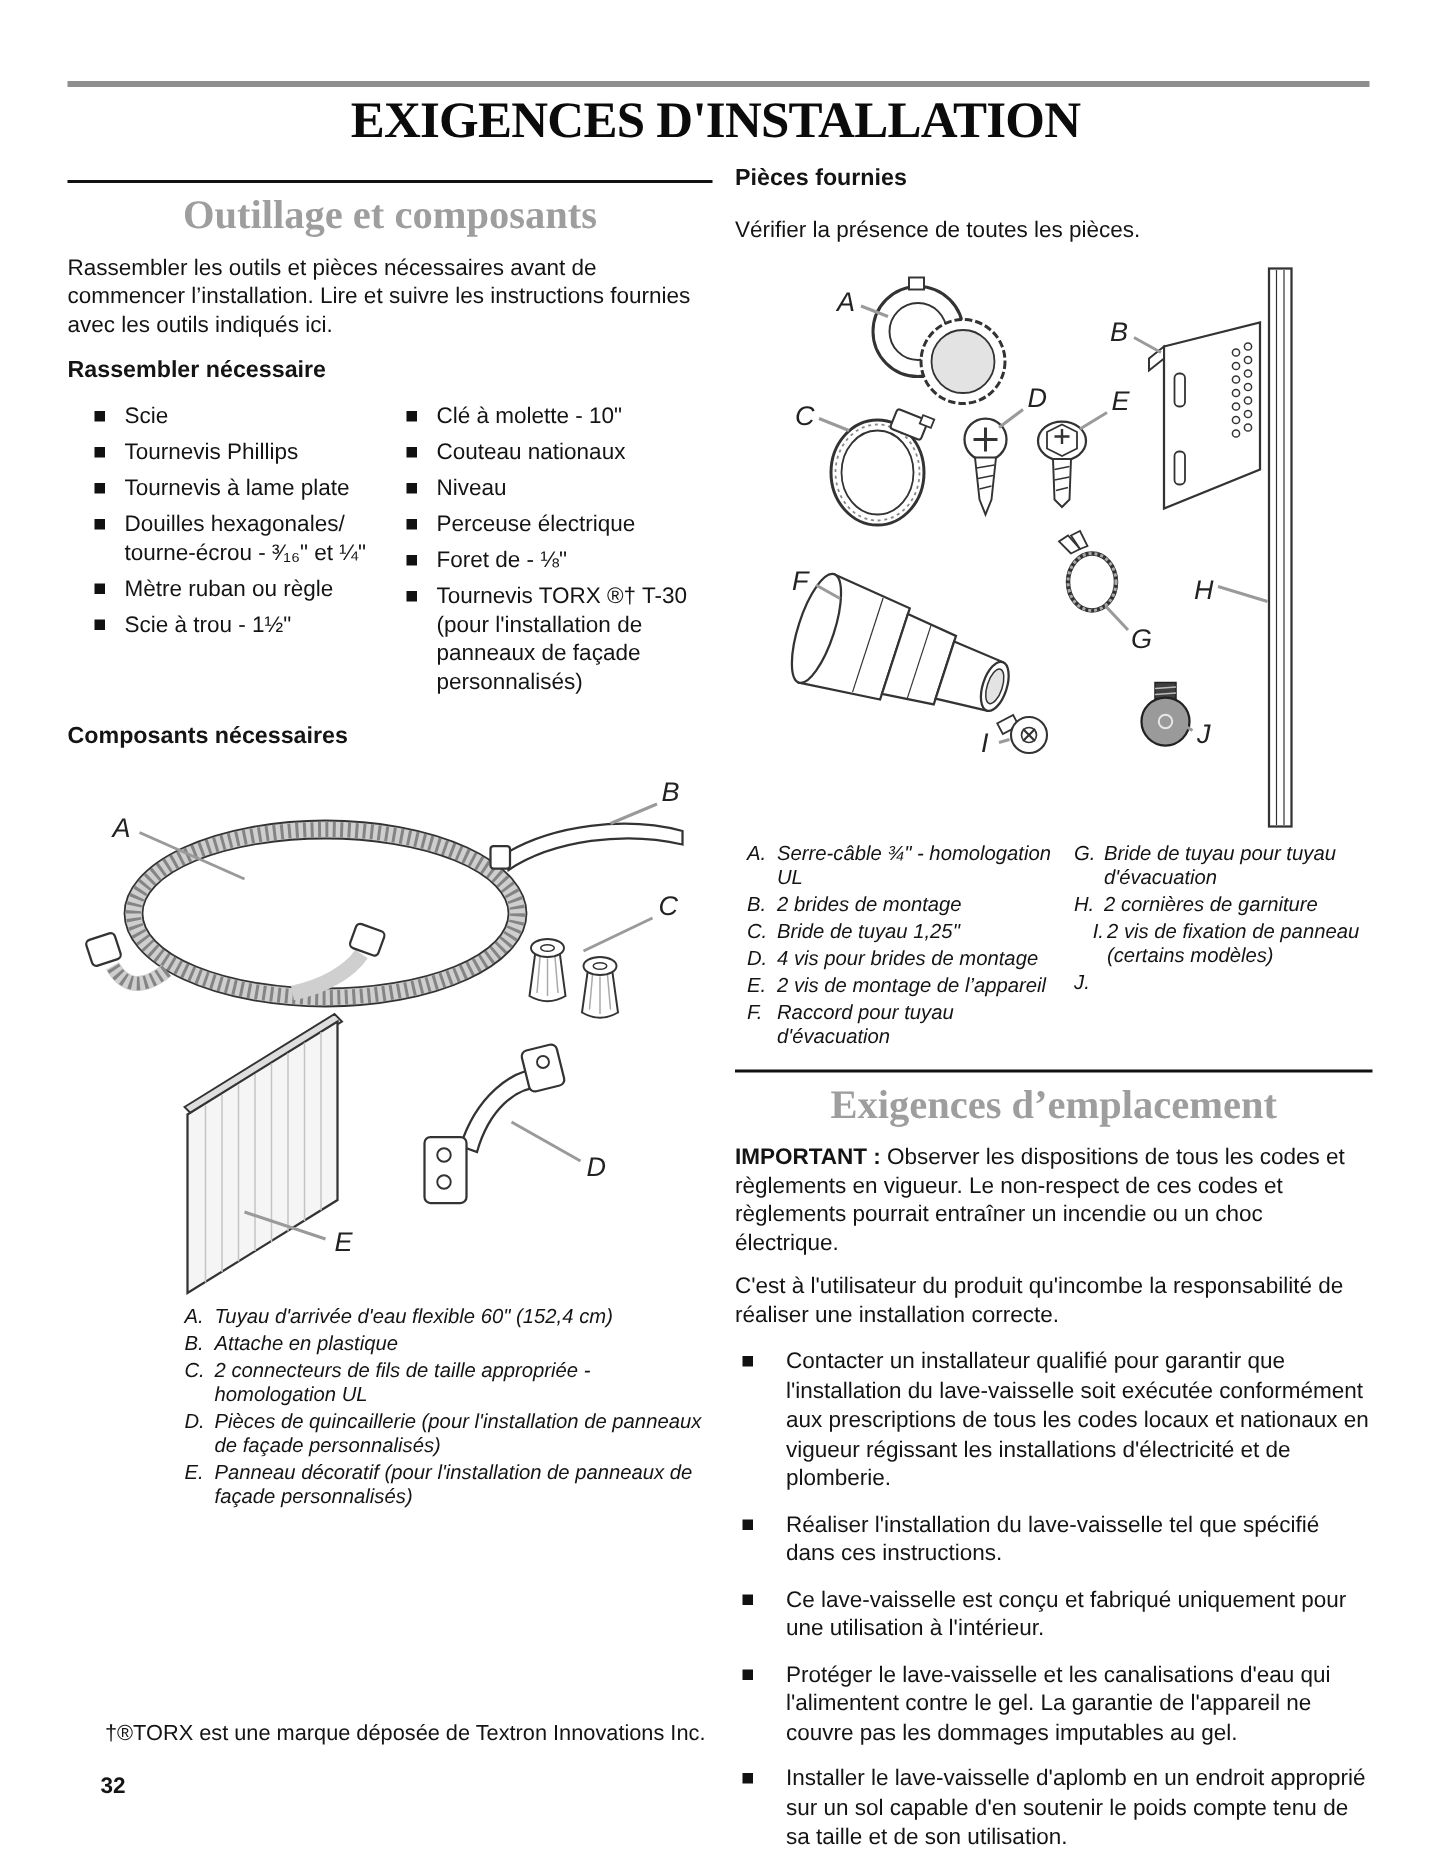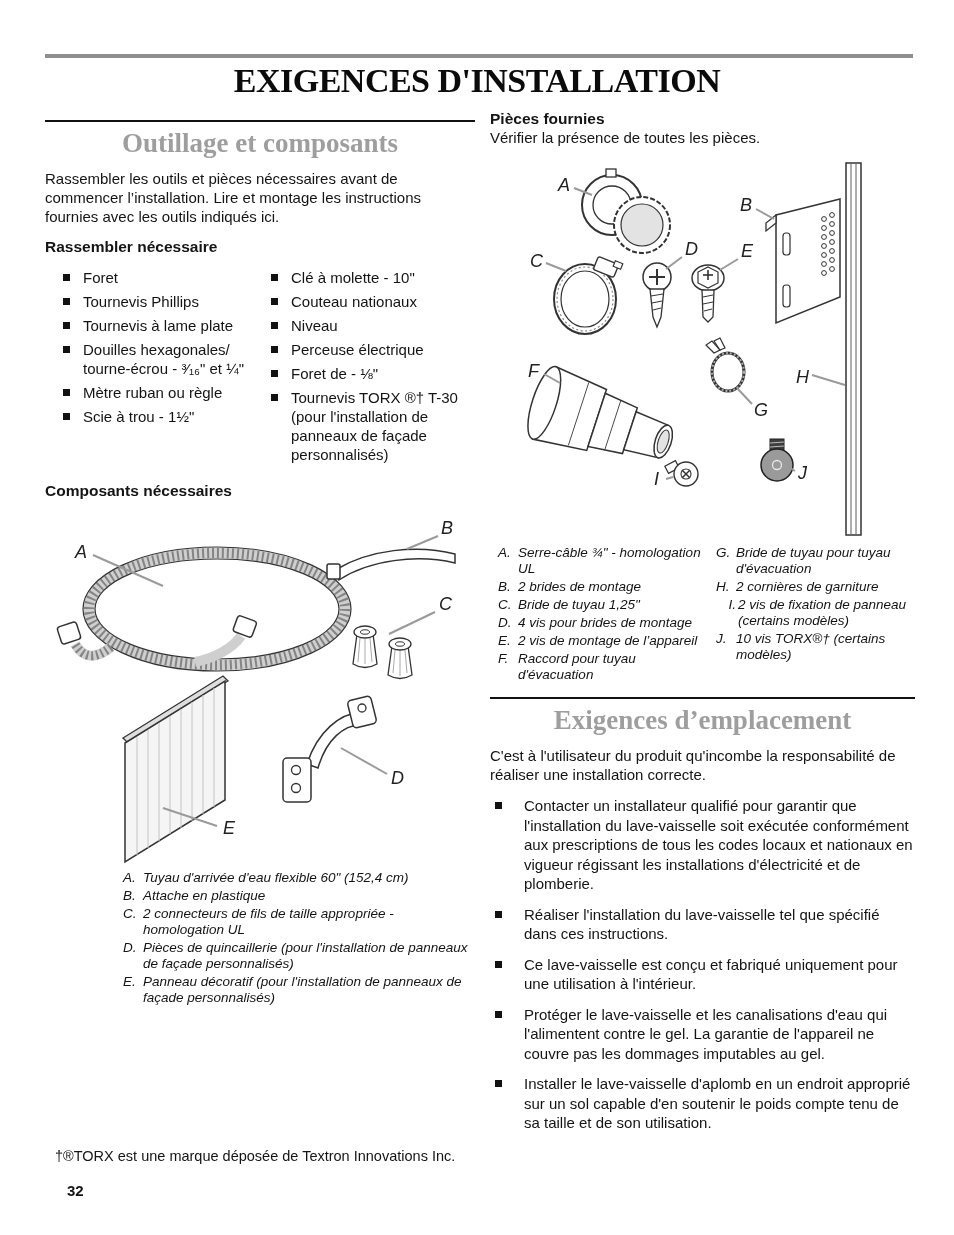--- a/index.html
+++ b/index.html
@@ -29,46 +29,46 @@
   .cap .cl{flex:0 0 20px;}
   .cap .ct{flex:1;}
   .pcap{display:grid;grid-template-columns:212px 1fr;column-gap:6px;margin:0 0 0 8px;
         font-size:13.5px;font-style:italic;line-height:16px;}
   .pcap .blcol{display:flex;flex-direction:column;gap:2px;}
   .rule-black{border:none;border-top:2px solid #111;margin:14px 0 6px;}
   .loc-bullets{display:flex;flex-direction:column;gap:11px;margin-top:12px;}
   .lbitem{display:flex;font-size:15px;line-height:19.5px;}
   .lbitem .sq{margin:6px 22px 0 5px;}
   .imp-label{font-weight:bold;}
-  .footnote{position:absolute;left:55px;top:1148px;font-size:14.5px;}
+  .footnote{position:absolute;left:70px;top:1148px;font-size:14.5px;}
   .page-num{position:absolute;left:67px;top:1182px;font-size:15px;font-weight:bold;}
   .fig-label{font-family:"Liberation Sans",sans-serif;font-style:italic;font-size:18px;fill:#222;}
   .leader{stroke:var(--leader-gray,#9a9a9a);stroke-width:2;fill:none;}
   .ink{stroke:#333;fill:#fff;}
   .ink-thin{stroke:#333;fill:none;}
 </style>
 </head>
 <body style="--heading-gray: #9e9e9e; --rule-gray: #8f8f8f; --leader-gray: #9a9a9a;">
 
 <div class="page">
 
   <div class="top-rule"></div>
   <div class="doc-title">EXIGENCES D'INSTALLATION</div>
 
   <div class="col-left">
     <hr class="col-rule">
     <div class="gray-heading">Outillage et composants</div>
-    <p class="body-p">Rassembler les outils et pièces nécessaires avant de commencer l’installation. Lire et montage les instructions fournies avec les outils indiqués ici.</p>
+    <p class="body-p">Rassembler les outils et pièces nécessaires avant de commencer l’installation. Lire et suivre les instructions fournies avec les outils indiqués ici.</p>
     <div class="sub-heading">Rassembler nécessaire</div>
 
     <div class="tools-grid">
       <div class="blist">
         <div class="bitem">
             <span class="sq"></span>
-            <span>Foret</span>
+            <span>Scie</span>
           </div>
         <div class="bitem">
             <span class="sq"></span>
             <span>Tournevis Phillips</span>
           </div>
         <div class="bitem">
             <span class="sq"></span>
             <span>Tournevis à lame plate</span>
           </div>
         <div class="bitem">
@@ -201,21 +201,21 @@
           <span class="ct">Pièces de quincaillerie (pour l'installation de panneaux de façade personnalisés)</span>
         </div>
       <div class="cap">
           <span class="cl">E.</span>
           <span class="ct">Panneau décoratif (pour l'installation de panneaux de façade personnalisés)</span>
         </div>
     </div>
   </div>
 
   <div class="col-right">
-    <div class="sub-heading" style="margin-top:0;margin-bottom:0">Pièces fournies</div>
+    <div class="sub-heading" style="margin-top:0;margin-bottom:16px">Pièces fournies</div>
     <p class="body-p">Vérifier la présence de toutes les pièces.</p>
 
     <svg class="figure" width="425" height="388" viewBox="0 0 425 388">
 
       <g>
         <rect x="356" y="6" width="15" height="372" class="ink" stroke-width="1.5"></rect>
         <line x1="361" y1="7" x2="361" y2="377" stroke="#333" stroke-width="0.8"></line>
         <line x1="366" y1="7" x2="366" y2="377" stroke="#333" stroke-width="0.8"></line>
         <line class="leader" x1="322" y1="218" x2="355" y2="228"></line>
         <text class="fig-label" x="306" y="226">H</text>
@@ -371,28 +371,28 @@
         <div class="cap">
             <span class="cl">H.</span>
             <span class="ct">2 cornières de garniture</span>
           </div>
         <div class="cap">
             <span class="cl" style="text-align:right;padding-right:2px">I.</span>
             <span class="ct">2 vis de fixation de panneau (certains modèles)</span>
           </div>
         <div class="cap">
             <span class="cl">J.</span>
-            <span class="ct">10 vis TORX®† (certains modèles)</span>
           </div>
       </div>
     </div>
 
     <hr class="rule-black">
     <div class="gray-heading">Exigences d’emplacement</div>
 
+    <p class="body-p"><span class="imp-label">IMPORTANT :</span><span> Observer les dispositions de tous les codes et règlements en vigueur. Le non-respect de ces codes et règlements pourrait entraîner un incendie ou un choc électrique.</span></p>
     <p class="body-p">C'est à l'utilisateur du produit qu'incombe la responsabilité de réaliser une installation correcte.</p>
 
     <div class="loc-bullets">
       <div class="lbitem">
           <span class="sq"></span>
           <span>Contacter un installateur qualifié pour garantir que l'installation du lave-vaisselle soit exécutée conformément aux prescriptions de tous les codes locaux et nationaux en vigueur régissant les installations d'électricité et de plomberie.</span>
         </div>
       <div class="lbitem">
           <span class="sq"></span>
           <span>Réaliser l'installation du lave-vaisselle tel que spécifié dans ces instructions.</span>

